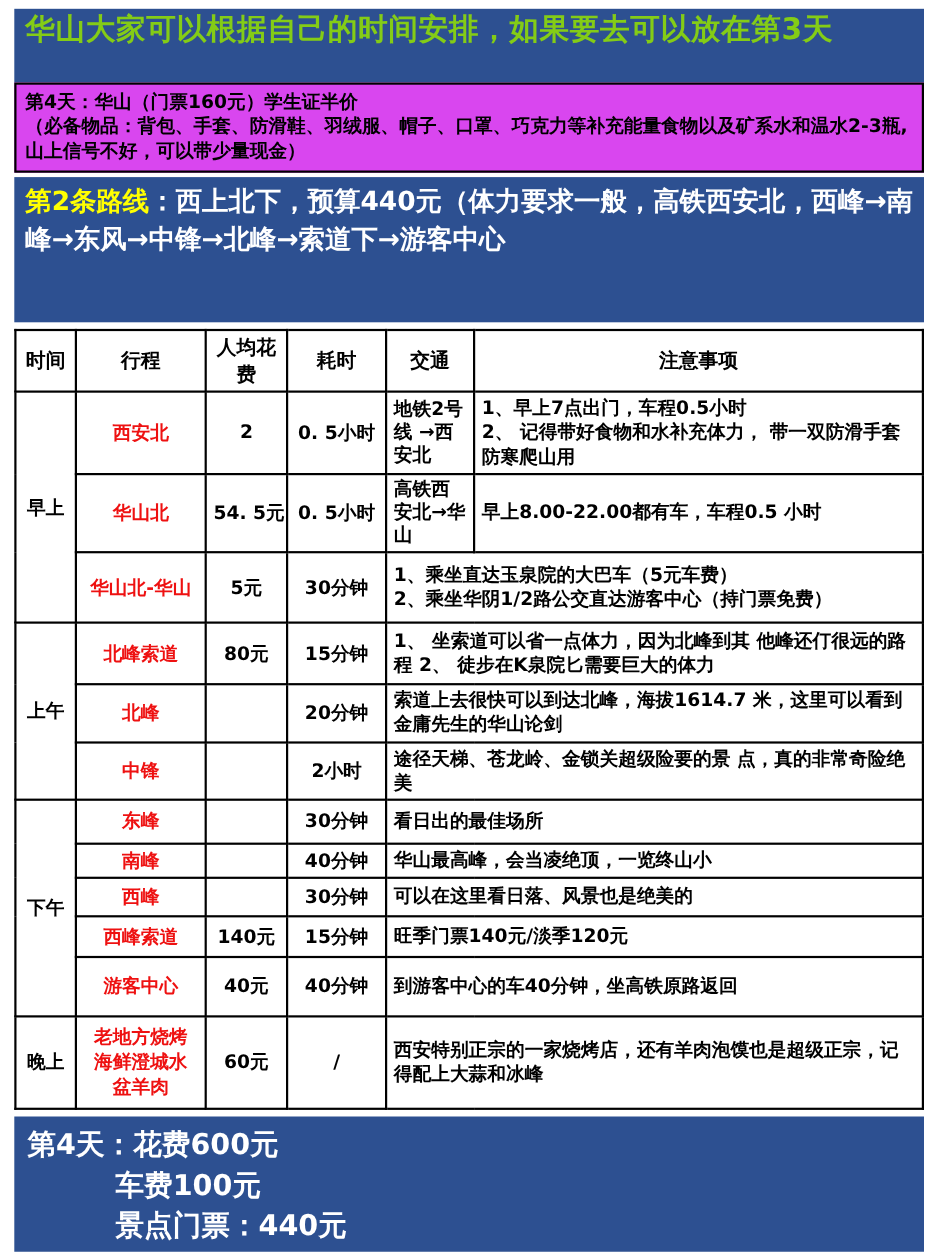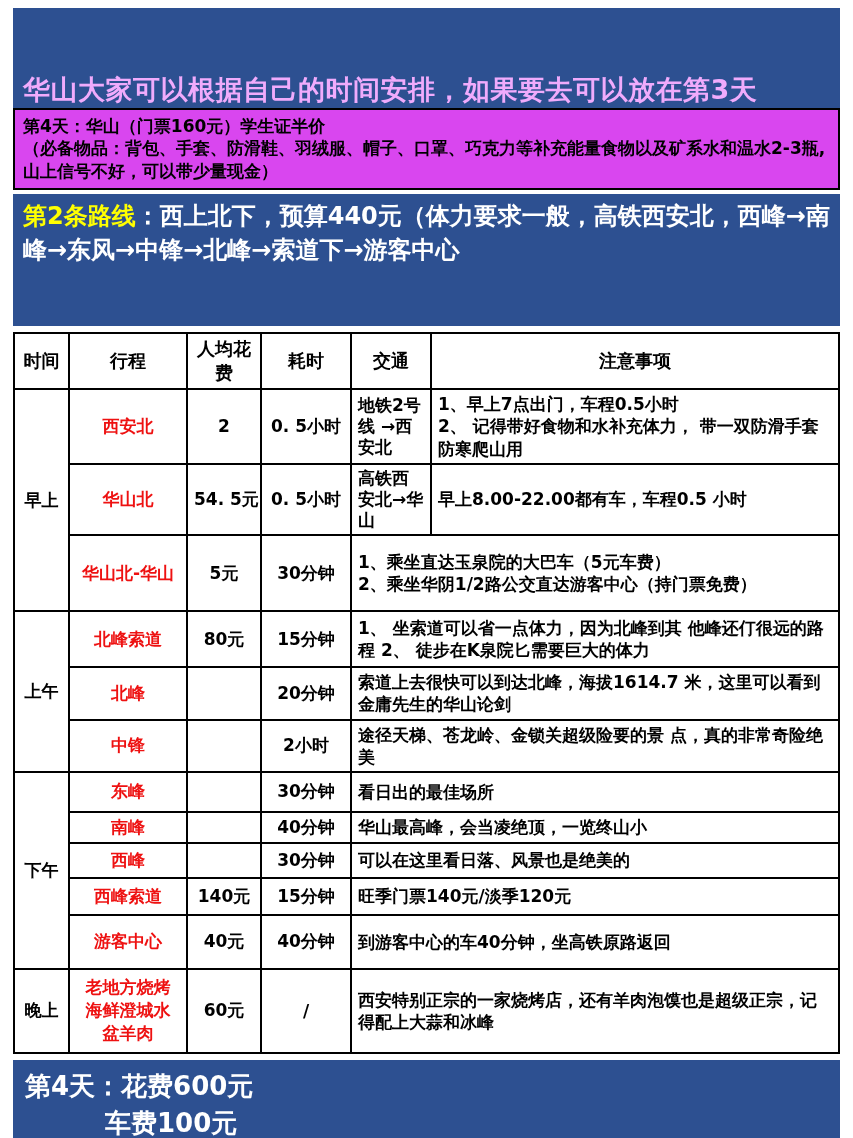--- a/index.html
+++ b/index.html
@@ -7,24 +7,24 @@
   body {
     width: 853px; height: 1138px;
     font-family: "DejaVu Sans", sans-serif;
     font-weight: 700;
     color: #000;
     padding: 8px 13px 0 13px;
     position: relative;
   }
   .banner-top {
     background: #2d5091;
-    height: 100px;
-    display: flex; align-items: flex-end;
+    height: 67px;
+    display: flex; align-items: flex-start;
     padding: 0 10px;
-    color: #f0abfc;
+    color: #84cc16;
     font-size: 27px;
     letter-spacing: 0.5px;
   }
   .intro {
     border: 2px solid #000;
     padding: 5px 8px 6px 8px;
     font-size: 17px;
     line-height: 1.32;
     background: #d946ef;
     white-space: pre-line;
@@ -115,21 +115,21 @@
         <td class="c-notes">1、早上7点出门，车程0.5小时
 2、 记得带好食物和水补充体力， 带一双防滑手套防寒爬山用</td>
       </tr>
       <tr style="height: 45px;">
         <td class="c-name">华山北</td>
         <td class="c-cost">54. 5元</td>
         <td class="c-dur">0. 5小时</td>
         <td class="c-trans">高铁西安北→华山</td>
         <td class="c-notes">早上8.00-22.00都有车，车程0.5 小时</td>
       </tr>
-      <tr style="height: 76px;">
+      <tr style="height: 64px;">
         <td class="c-name">华山北-华山</td>
         <td class="c-cost">5元</td>
         <td class="c-dur">30分钟</td>
         <td class="c-notes" colspan="2">1、乘坐直达玉泉院的大巴车（5元车费）
  2、乘坐华阴1/2路公交直达游客中心（持门票免费）</td>
       </tr>
       <tr style="height: 56px;">
         <td class="c-time" rowspan="3">上午</td>
         <td class="c-name">北峰索道</td>
         <td class="c-cost">80元</td>

